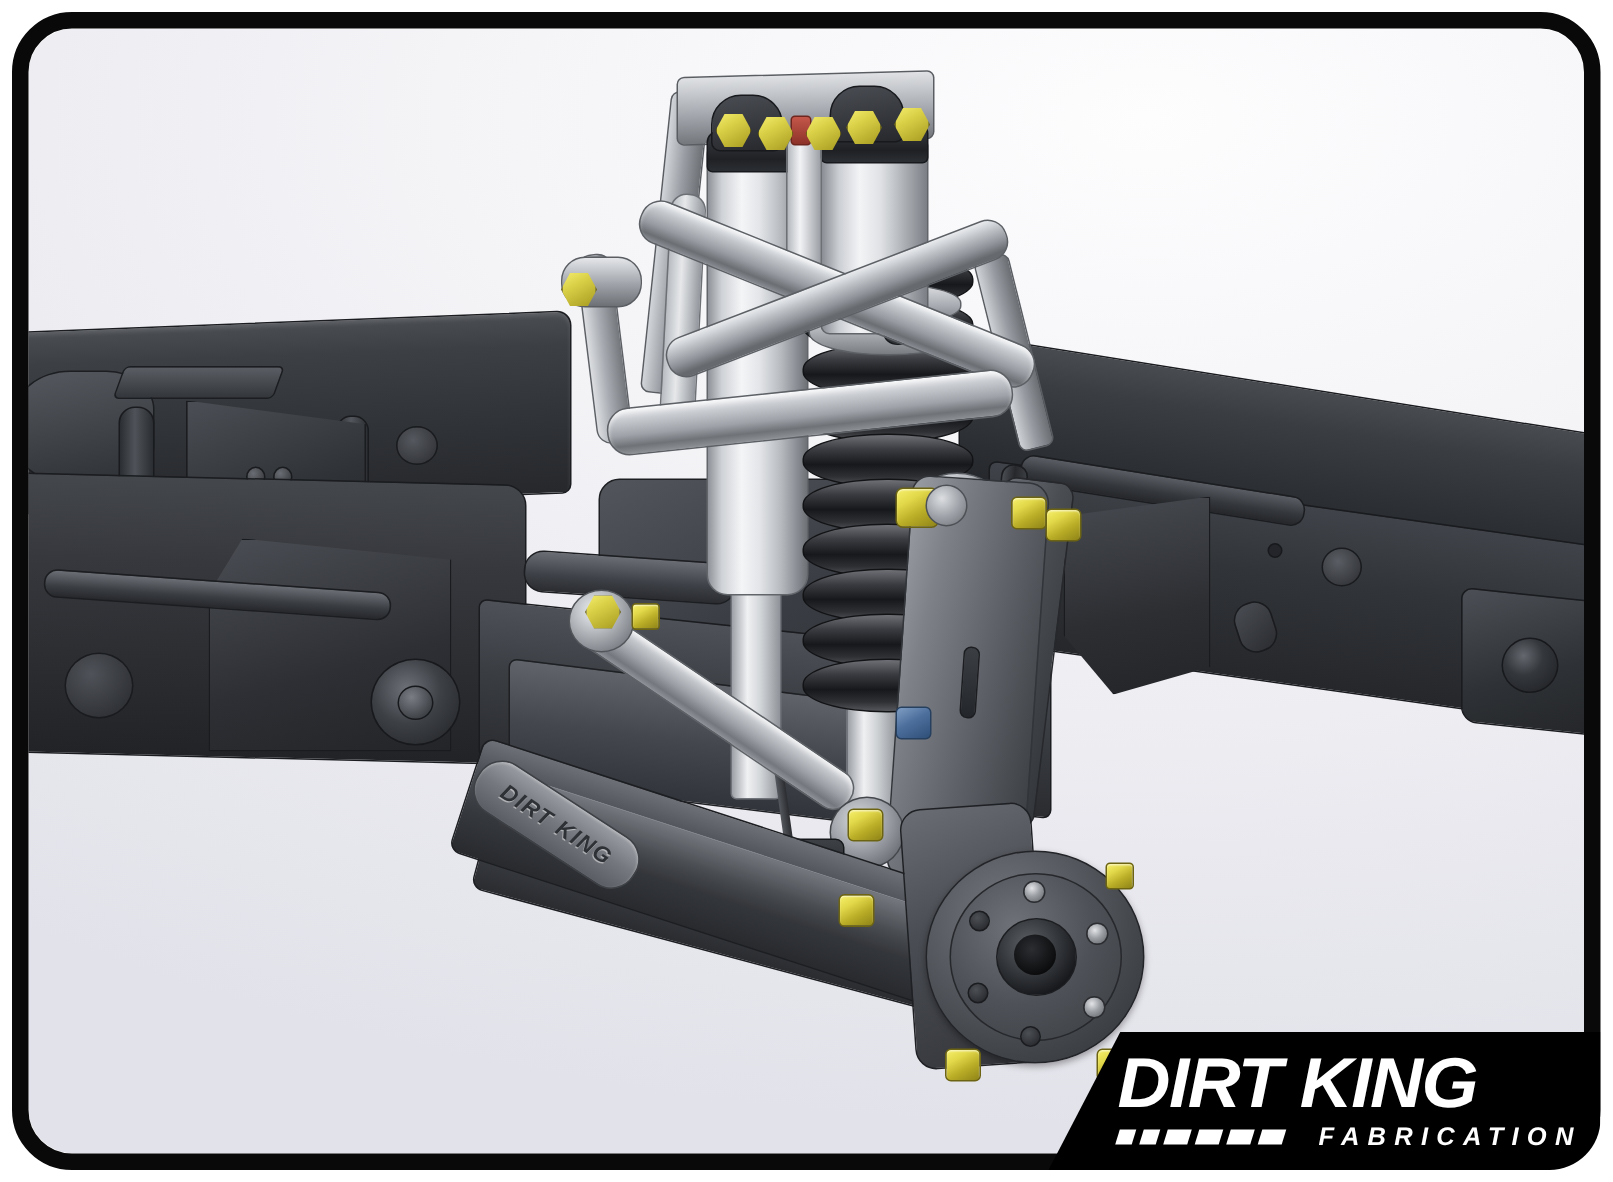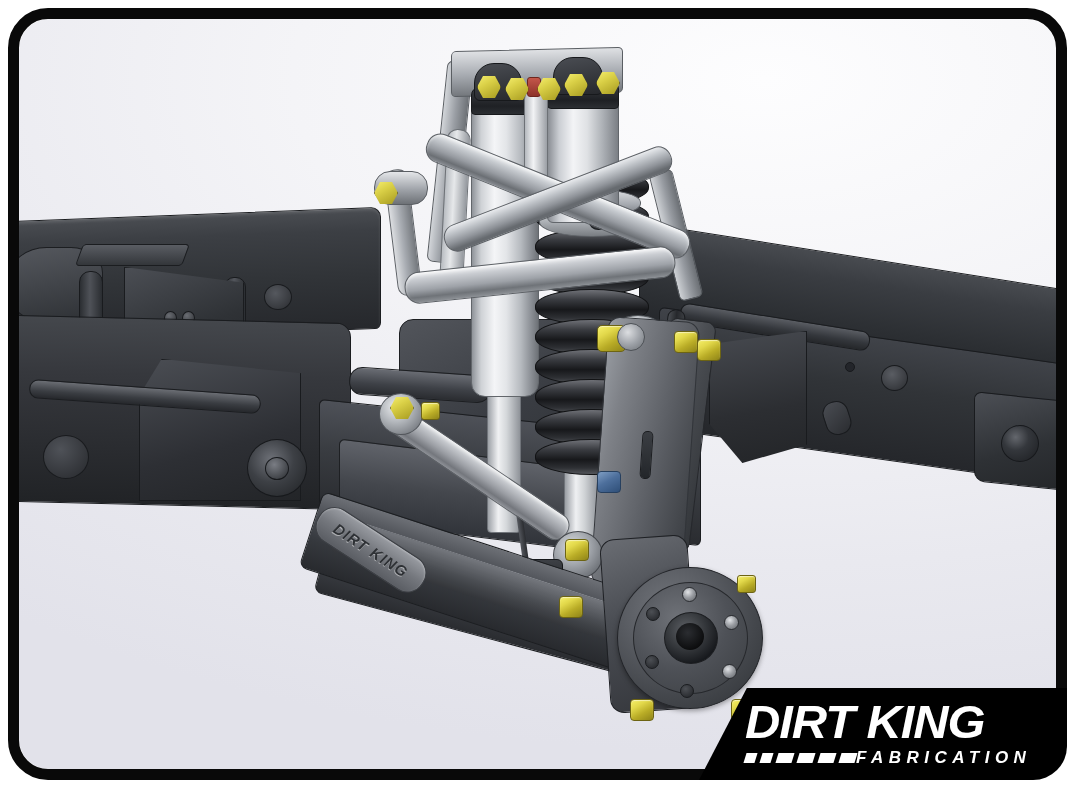--- a/index.html
+++ b/index.html
@@ -565,21 +565,21 @@
     font-size: 47px;
     line-height: .95;
     letter-spacing: -1px;
     color: #ffffff;
     white-space: nowrap;
     transform: scaleX(1.04);
     transform-origin: left center;
     text-shadow: 2px 0 0 #000, -1px 0 0 #000;
   }
   .logo-sub-row {
-    display: flex; align-items: center; gap: 0;
+    display: flex; align-items: center; gap: 23px;
     margin-top: 3px;
   }
   .dashes { display: flex; gap: 5px; }
   .dash {
     width: 16px; height: 10px; background: #ffffff;
     transform: skewX(-17deg);
   }
   .dash.short { width: 11px; }
   .logo-sub {
     font-family: "Liberation Sans", sans-serif;

